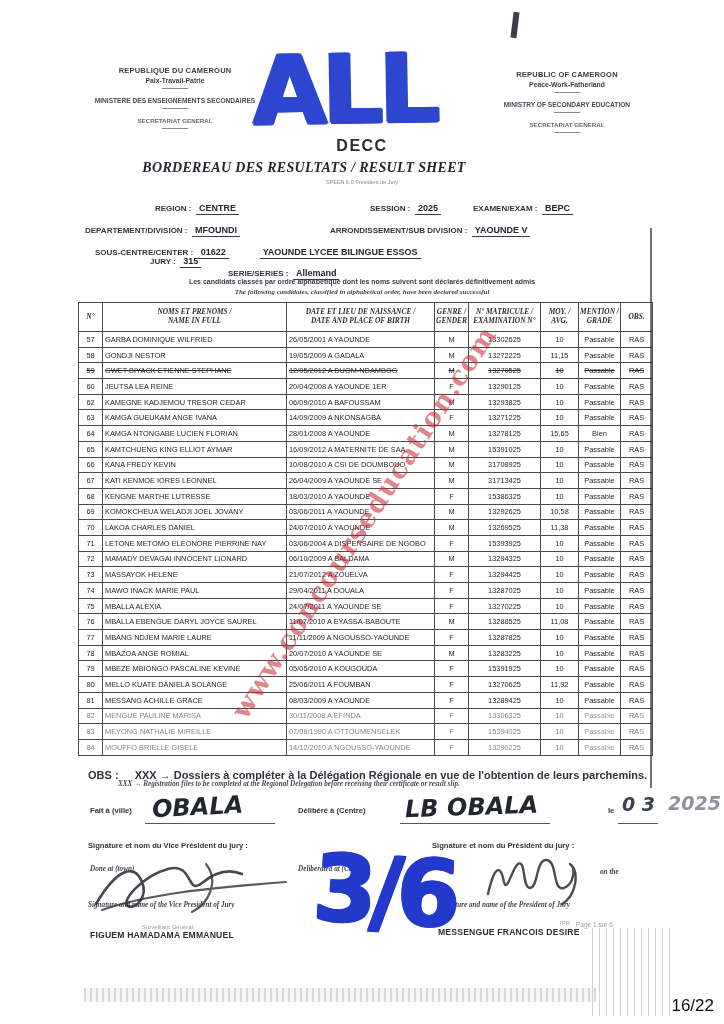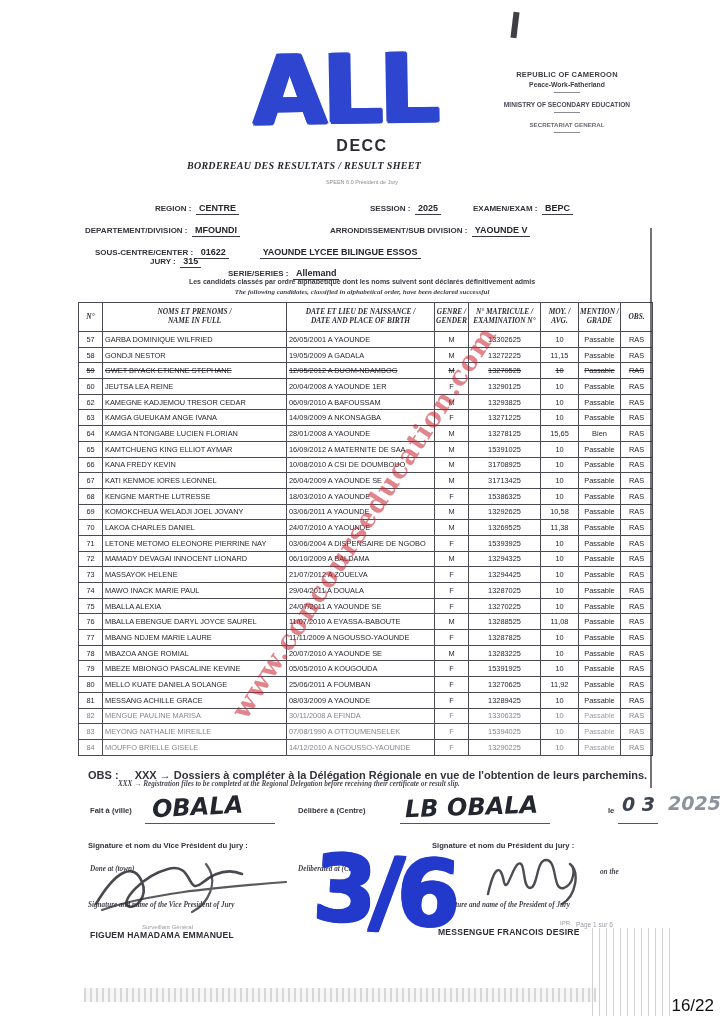--- a/index.html
+++ b/index.html
@@ -13,21 +13,21 @@
   .minblock .l2{font-size:6.8px;margin-top:2px;}
   .minblock .l3{font-size:6.6px;margin-top:8px;color:#4a4a58;}
   .minblock .l4{font-size:6.2px;margin-top:8px;color:#6a6a76;}
   .dash{width:26px;border-top:1px solid #8a8a94;margin:4px auto 0 auto;height:0;}
 
   .handwrite-all{font-family:"DejaVu Sans",sans-serif;font-weight:bold;font-size:95px;line-height:.95;
     color:#2e46cf;letter-spacing:-4px;transform:rotate(-1deg);
     text-shadow:2px 0 #2e46cf,0 2px #2e46cf,2px 2px #2e46cf,3px 1px #2e46cf,-1px 0 #2e46cf;}
   .decc{width:724px;text-align:center;font-size:16px;font-weight:bold;letter-spacing:1.5px;color:#2b2b33;}
   .doc-title{width:608px;text-align:center;font-family:"Liberation Serif",serif;font-style:italic;
-    font-weight:bold;font-size:10px;color:#26262e;letter-spacing:.3px;}
+    font-weight:bold;font-size:14px;color:#26262e;letter-spacing:.3px;}
   .doc-sub{width:724px;text-align:center;font-size:5.5px;color:#8b8b95;}
 
   .meta-label{font-size:8px;font-weight:bold;color:#33333d;}
   .meta-value{font-size:9px;font-weight:bold;color:#26262e;border-bottom:1.2px solid #3a3a44;padding:0 3px 1px 3px;}
   .note1{width:724px;text-align:center;font-size:7px;font-weight:bold;color:#3b3b45;}
   .note2{width:724px;text-align:center;font-family:"Liberation Serif",serif;font-style:italic;
     font-weight:bold;font-size:7px;color:#44444e;}
 
   
   table.results{border-collapse:collapse;table-layout:fixed;width:574px;background:transparent;}
@@ -70,20 +70,29 @@
     background:repeating-linear-gradient(90deg,rgba(90,90,98,.5) 0 1px,transparent 1px 7px);}
   .band-bottom{left:84px;top:988px;width:512px;height:14px;opacity:.5;
     background:repeating-linear-gradient(90deg,rgba(110,110,118,.55) 0 2px,rgba(200,200,205,.3) 2px 6px);}
   .mark-top{left:512px;top:12px;width:6px;height:26px;background:#1d1d24;transform:rotate(7deg);opacity:.85;}
 </style>
 </head>
 <body>
 
 <div class="page">
 
+  <div class="abs minblock" style="left:90px;top:66px;">
+    <div class="l1">REPUBLIQUE DU CAMEROUN</div>
+    <div class="l2">Paix-Travail-Patrie</div>
+    <div class="dash"></div>
+    <div class="l3">MINISTERE DES ENSEIGNEMENTS SECONDAIRES</div>
+    <div class="dash"></div>
+    <div class="l4">SECRETARIAT GENERAL</div>
+    <div class="dash"></div>
+  </div>
 
   <div class="abs minblock" style="left:482px;top:70px;">
     <div class="l1">REPUBLIC OF CAMEROON</div>
     <div class="l2">Peace-Work-Fatherland</div>
     <div class="dash"></div>
     <div class="l3">MINISTRY OF SECONDARY EDUCATION</div>
     <div class="dash"></div>
     <div class="l4">SECRETARIAT GENERAL</div>
     <div class="dash"></div>
   </div>

